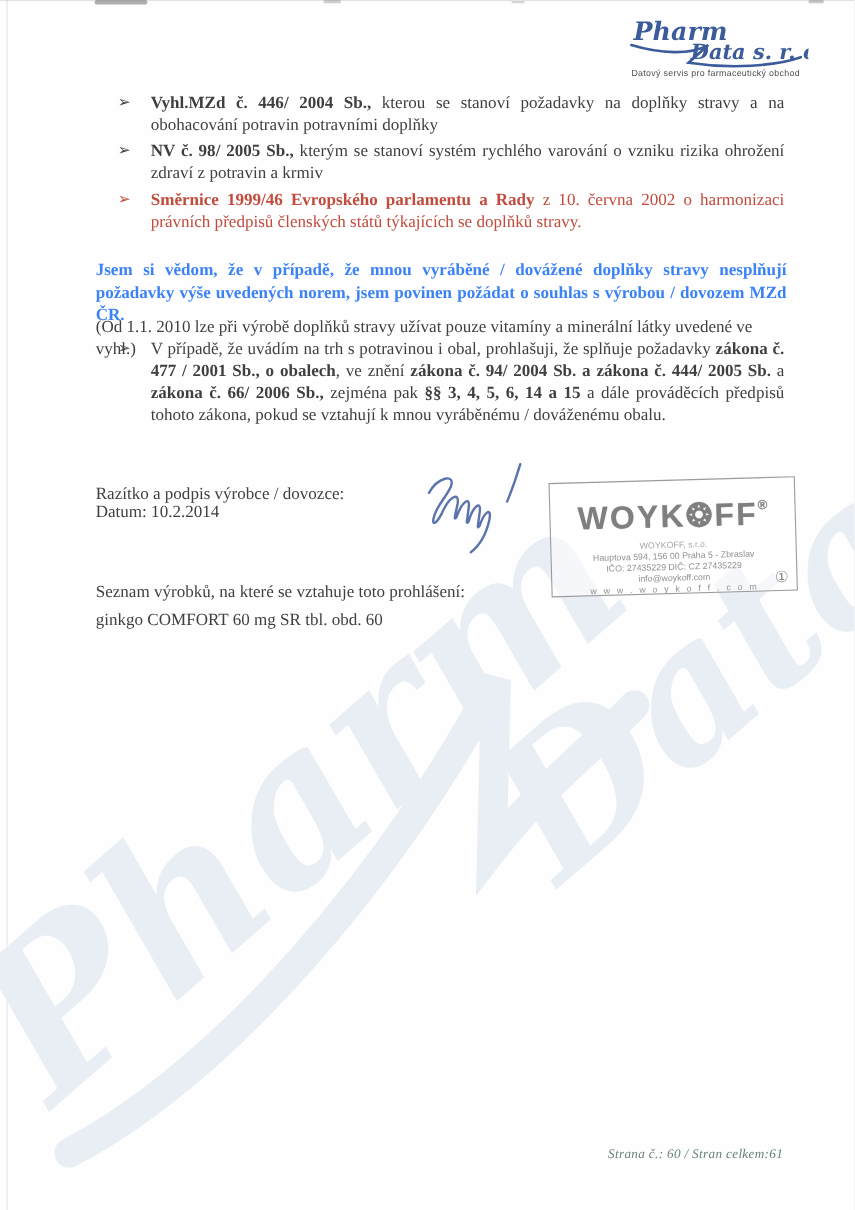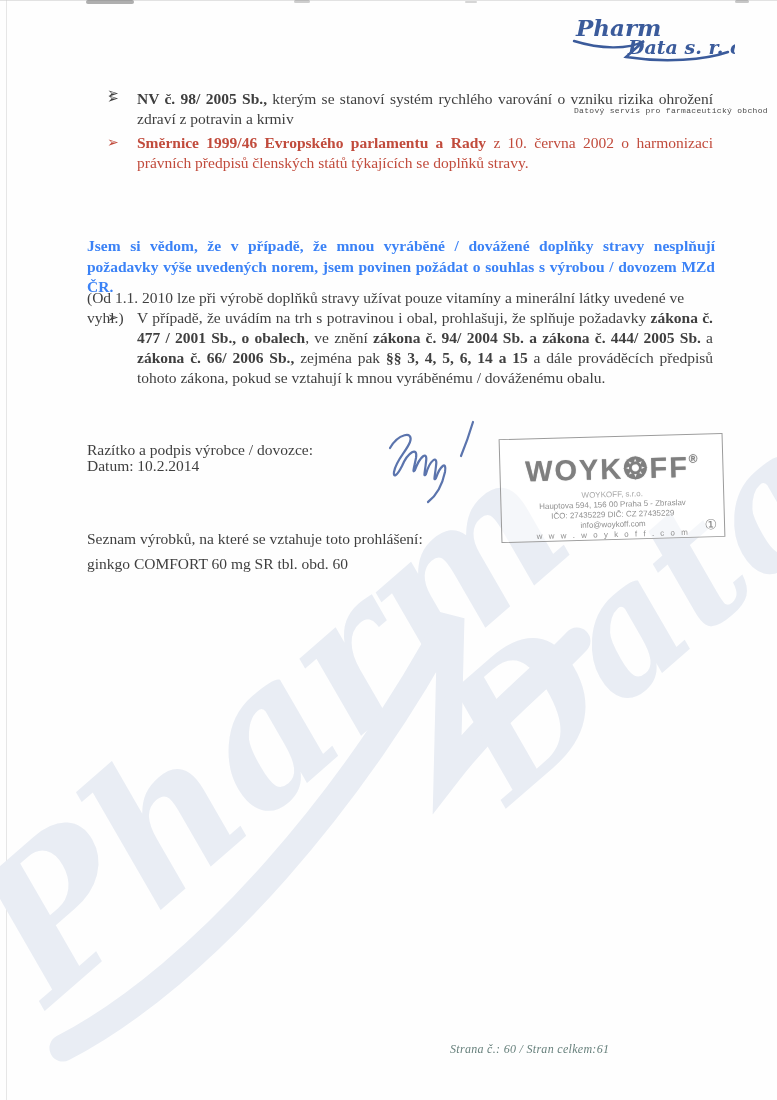--- a/index.html
+++ b/index.html
@@ -19,42 +19,41 @@
 
   
   .watermark{position:absolute;left:0;top:0;z-index:0;pointer-events:none;}
 
   
   .logo{position:absolute;left:570px;top:14px;z-index:2;}
   .logo svg text{font-family:"DejaVu Serif", serif;font-style:italic;font-weight:bold;}
   .logo-tagline{
     position:absolute;left:574px;top:62px;z-index:2;width:160px;
     font-size:8px;color:#4c4c4c;letter-spacing:.3px;white-space:nowrap;
-    font-family:Liberation Mono, monospace;
-    margin-top:44px;
+    font-family:Liberation Sans, sans-serif;
   }
 
   
   .blk{position:absolute;z-index:1;font-size:15.5px;line-height:19.5px;}
   .b{font-weight:bold;}
   ul.doclist{list-style:none;margin:0;padding:0;}
   ul.doclist li{position:relative;padding-left:30px;text-align:justify;margin-bottom:5px;}
   ul.doclist li .marker{position:absolute;left:0;top:0;font-size:14px;}
   .red{color:#c14b3c;}
   .reg-list{left:107px;top:84px;width:606px;}
   .declaration{left:87px;top:236px;width:628px;font-weight:bold;text-align:justify;line-height:20.5px;color:#3b82f6;}
   .note{left:87px;top:288px;width:628px;}
   .packaging-list{left:107px;top:308px;width:606px;}
   .packaging-list li{line-height:20px;}
   .stamp-label{left:87px;top:440px;}
   .date-label{left:87px;top:456px;font-family:Liberation Serif, serif;}
   .products-heading{left:87px;top:529px;text-align:center;}
   .product-item{left:87px;top:554px;}
   .footer{
-    left:450px;top:1040px;width:262px;text-align:left;
+    left:450px;top:1040px;width:262px;text-align:right;
     font-size:12px;font-style:italic;color:#67807c;letter-spacing:.3px;
   }
 
   
   .signature{position:absolute;left:370px;top:416px;z-index:2;}
 
   
   .stamp{
     position:absolute;left:500px;top:436px;width:224px;height:104px;z-index:2;
     border:1.5px solid #9b9b9b;transform:rotate(-1.6deg);
@@ -95,21 +94,21 @@
     <svg width="165" height="52" viewBox="0 0 165 52">
       <text x="6" y="22" font-size="23" fill="#3b5b9b">Pharm</text>
       <path d="M4 27 C 30 35, 58 36, 74 27 L 56 43 C 95 49, 135 46, 158 38" fill="none" stroke="#3b5b9b" stroke-width="2.4" stroke-linecap="round"></path>
       <text x="58" y="40" font-size="19" fill="#3b5b9b">Data s. r. o.</text>
     </svg>
   </div>
   <div class="logo-tagline">Datový servis pro farmaceutický obchod</div>
 
   <ul class="blk doclist reg-list">
     <li>
-      <span class="marker">➢</span>
+      <span class="marker">➢</span><span><span class="b">Vyhl.MZd č. 446/ 2004 Sb.,</span><span> kterou se stanoví požadavky na doplňky stravy a na obohacování potravin potravními doplňky</span></span>
     </li>
     <li>
       <span class="marker">➢</span><span><span class="b">NV č. 98/ 2005 Sb.,</span><span> kterým se stanoví systém rychlého varování o vzniku rizika ohrožení zdraví z potravin a krmiv</span></span>
     </li>
     <li class="red">
       <span class="marker">➢</span><span><span class="b">Směrnice 1999/46 Evropského parlamentu a Rady</span><span> z 10. června 2002 o harmonizaci právních předpisů členských států týkajících se doplňků stravy.</span></span>
     </li>
   </ul>
 
   <div class="blk declaration">Jsem si vědom, že v případě, že mnou vyráběné / dovážené doplňky stravy nesplňují požadavky výše uvedených norem, jsem povinen požádat o souhlas s výrobou / dovozem MZd ČR.</div>

